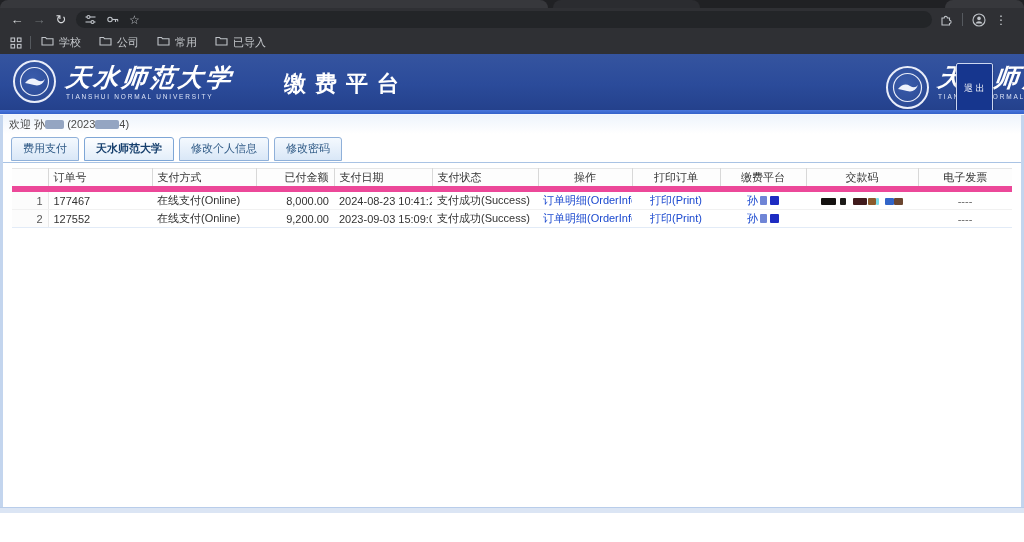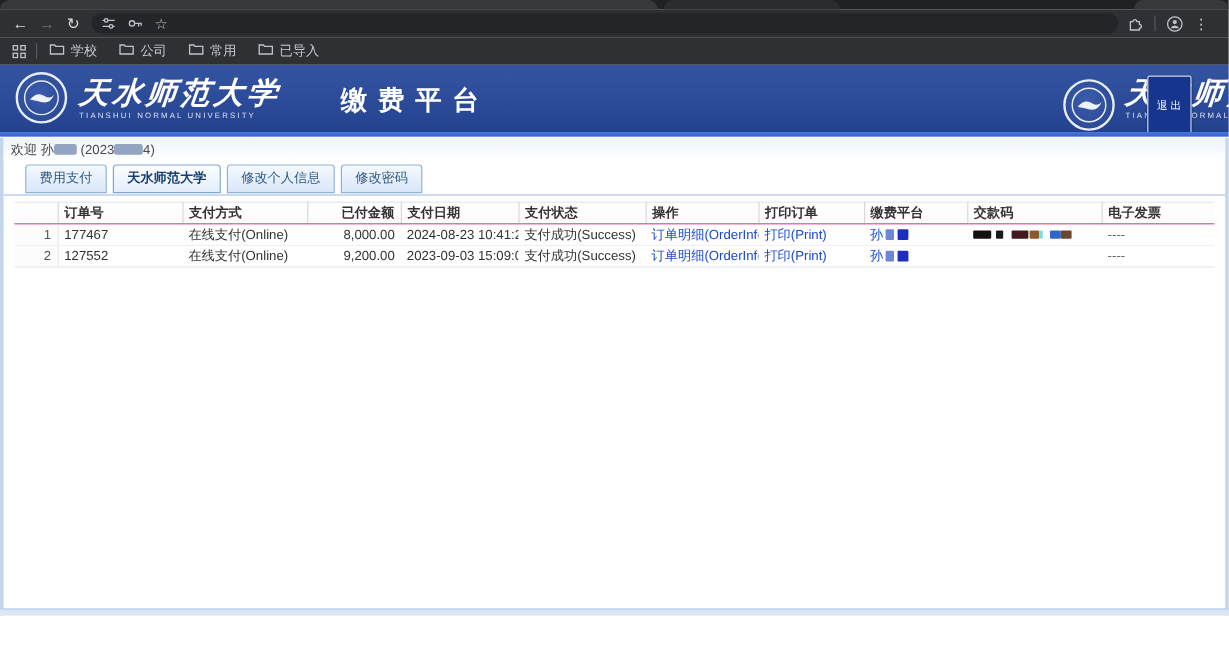--- a/index.html
+++ b/index.html
@@ -58,38 +58,38 @@
   .content { position:relative; height:398px; background:#fff;
              border-left:3px solid #c3d5ee; border-right:3px solid #c3d5ee; }
   .content-bottom { position:absolute; left:-3px; right:-3px; bottom:0; height:6px;
                     background:#dbe5f4; border-top:1px solid #b9cdea; }
 
   .welcome { padding:2px 0 2px 6px; font-size:11px; color:#4a4a4a;
              background:linear-gradient(180deg,#eef4fc,#ffffff); white-space:nowrap; }
   .redact { display:inline-block; height:9px; border-radius:2px; background:#94a5c2;
             vertical-align:-1px; filter:blur(.4px); }
 
-  .tabbar { display:flex; align-items:flex-end; gap:5px; padding:3px 0 0 18px;
+  .tabbar { display:flex; align-items:flex-end; gap:5px; padding:3px 0 0 8px;
             border-bottom:1px solid #a9c3e4; }
   .tab { border:1px solid #8fb0d9; border-radius:3px 3px 0 0; padding:3px 11px 4px;
          font-size:11px; color:#2f5a86; cursor:pointer; white-space:nowrap;
          background:linear-gradient(180deg,#f4f9fe,#d9e7f7); margin-bottom:1px; }
   .tab.active { font-weight:bold; color:#17406e; border-color:#7ea6d6;
                 background:linear-gradient(180deg,#fdfeff,#e3eefa); }
 
   .table-wrap { padding:5px 9px 0 9px; }
   table { width:100%; border-collapse:collapse; table-layout:fixed; font-size:11px; color:#333; }
-  th { font-weight:bold; text-align:left; padding:1px 5px; height:14px; background:#fdfdfd;
-       border-top:1px solid #e6e6e6; border-bottom:1px solid #ec4899; border-right:1px solid #d8d8d8;
+  th { font-weight:normal; text-align:left; padding:1px 5px; height:14px; background:#fdfdfd;
+       border-top:1px solid #e6e6e6; border-bottom:6px solid #ec4899; border-right:1px solid #d8d8d8;
        white-space:nowrap; overflow:hidden; }
   th:last-child { border-right:none; }
   td { padding:1px 5px; height:14px; border-bottom:1px solid #f1f1f1; white-space:nowrap; overflow:hidden; }
   tr.data-row:last-child td { border-bottom:1px solid #e2ebf7; }
   td.num { color:#555; text-align:right; background:#fcfcfc; border-right:1px solid #e9e9e9; }
-  .t-right { text-align:right; } .t-center { }
+  .t-right { text-align:right; } .t-center { text-align:center; }
   a.link { color:#1b49cf; text-decoration:none; cursor:pointer; }
   .payee-smudge { display:inline-block; width:7px; height:9px; background:#6f85d6;
                   border-radius:1px; vertical-align:-1px; margin-left:2px; filter:blur(.4px); }
   .payee-block { display:inline-block; width:9px; height:9px; background:#1d2cc2;
                  border-radius:1px; vertical-align:-1px; margin-left:3px; }
   .code-block { display:inline-block; height:7px; vertical-align:middle; border-radius:1px; }
   .dash { color:#666; }
 </style>
 </head>
 <body>

